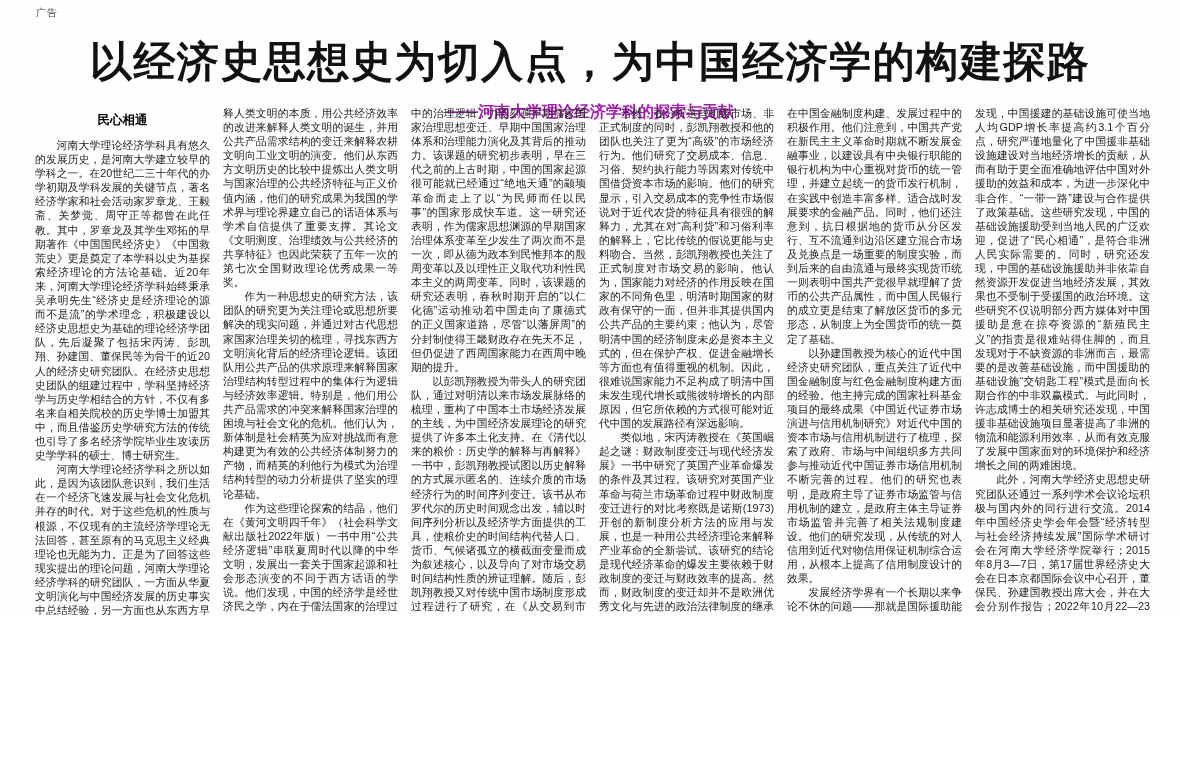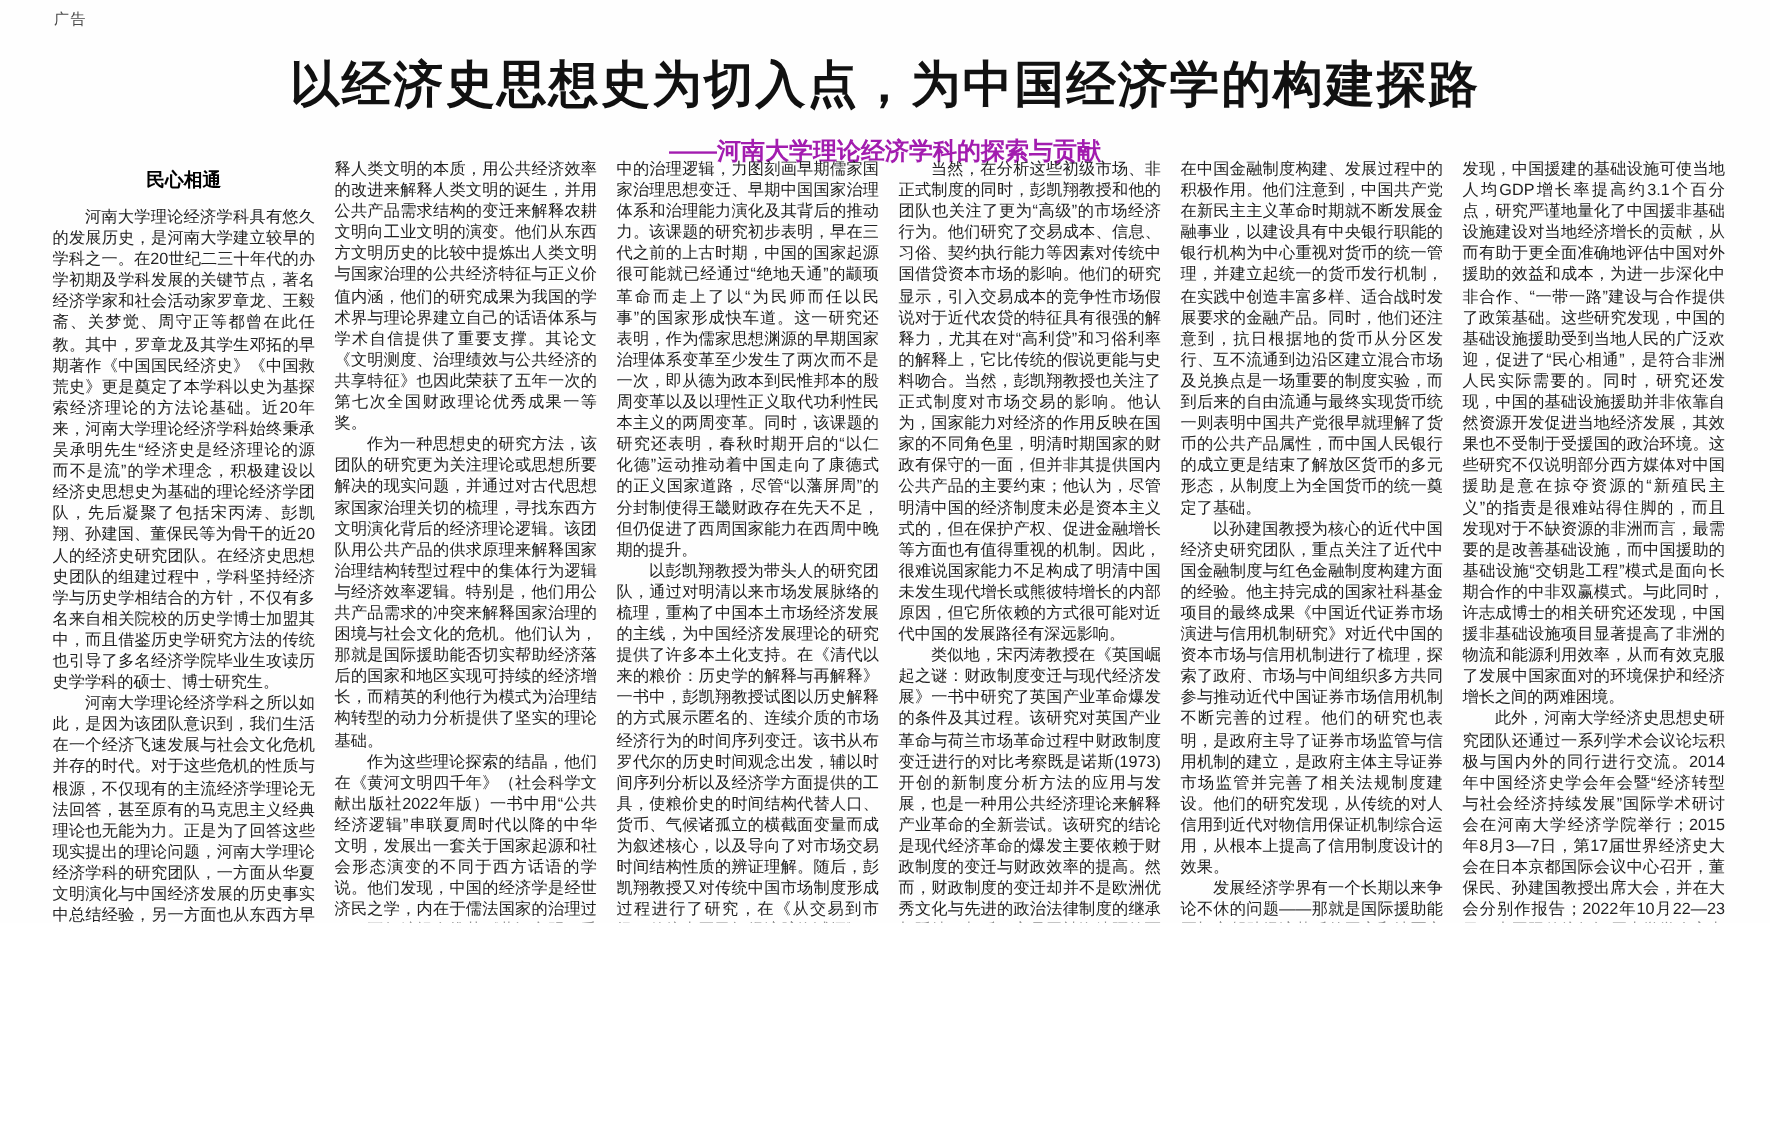--- a/index.html
+++ b/index.html
@@ -15,21 +15,21 @@
     background: #fefefe;
     overflow: hidden;
   }
   .ad-label {
     position: absolute; top: 6px; left: 36px;
     font-size: 10px; color: #4a4a4a; letter-spacing: 1px;
   }
   .title {
     margin: 34px 30px 0;
     text-align: center;
-    font-size: 33px;
+    font-size: 42px;
     font-weight: bold;
     letter-spacing: 1.5px;
     color: #111;
     font-family: Liberation Mono, monospace;
   }
   .subtitle {
     margin: 12px 30px 0;
     text-align: center;
     font-size: 16px;
     font-weight: bold;
@@ -71,21 +71,21 @@
 
   <h1 class="title">以经济史思想史为切入点，为中国经济学的构建探路</h1>
 
   <h2 class="subtitle">——河南大学理论经济学科的探索与贡献</h2>
 
   <div class="columns" id="article-body">
       <h3 class="section-heading">民心相通</h3>
       <p>河南大学理论经济学科具有悠久的发展历史，是河南大学建立较早的学科之一。在20世纪二三十年代的办学初期及学科发展的关键节点，著名经济学家和社会活动家罗章龙、王毅斋、关梦觉、周守正等都曾在此任教。其中，罗章龙及其学生邓拓的早期著作《中国国民经济史》《中国救荒史》更是奠定了本学科以史为基探索经济理论的方法论基础。近20年来，河南大学理论经济学科始终秉承吴承明先生“经济史是经济理论的源而不是流”的学术理念，积极建设以经济史思想史为基础的理论经济学团队，先后凝聚了包括宋丙涛、彭凯翔、孙建国、董保民等为骨干的近20人的经济史研究团队。在经济史思想史团队的组建过程中，学科坚持经济学与历史学相结合的方针，不仅有多名来自相关院校的历史学博士加盟其中，而且借鉴历史学研究方法的传统也引导了多名经济学院毕业生攻读历史学学科的硕士、博士研究生。</p>
       <p>河南大学理论经济学科之所以如此，是因为该团队意识到，我们生活在一个经济飞速发展与社会文化危机并存的时代。对于这些危机的性质与根源，不仅现有的主流经济学理论无法回答，甚至原有的马克思主义经典理论也无能为力。正是为了回答这些现实提出的理论问题，河南大学理论经济学科的研究团队，一方面从华夏文明演化与中国经济发展的历史事实中总结经验，另一方面也从东西方早期圣贤的思想中汲取营养，并以此为基础积极为中国经济学的探索提供支撑。下面我们将分四个方面对这些探索与努力进行梳理。</p>
       <p>以宋丙涛教授为带头人的思想史团队首先关注了国家治理与文明演化背后的理论逻辑，从公共经济的角度解读了先秦儒法的经济思想与知识体系。该团队用公共经济制度变迁来解释人类文明的本质，用公共经济效率的改进来解释人类文明的诞生，并用公共产品需求结构的变迁来解释农耕文明向工业文明的演变。他们从东西方文明历史的比较中提炼出人类文明与国家治理的公共经济特征与正义价值内涵，他们的研究成果为我国的学术界与理论界建立自己的话语体系与学术自信提供了重要支撑。其论文《文明测度、治理绩效与公共经济的共享特征》也因此荣获了五年一次的第七次全国财政理论优秀成果一等奖。</p>
-      <p>作为一种思想史的研究方法，该团队的研究更为关注理论或思想所要解决的现实问题，并通过对古代思想家国家治理关切的梳理，寻找东西方文明演化背后的经济理论逻辑。该团队用公共产品的供求原理来解释国家治理结构转型过程中的集体行为逻辑与经济效率逻辑。特别是，他们用公共产品需求的冲突来解释国家治理的困境与社会文化的危机。他们认为，那就是国际援助能否切实帮助经济落后的国家和地区实现可持续的经济增长，而精英的利他行为模式为治理结构转型的动力分析提供了坚实的理论基础。</p>
+      <p>作为一种思想史的研究方法，该团队的研究更为关注理论或思想所要解决的现实问题，并通过对古代思想家国家治理关切的梳理，寻找东西方文明演化背后的经济理论逻辑。该团队用公共产品的供求原理来解释国家治理结构转型过程中的集体行为逻辑与经济效率逻辑。特别是，他们用公共产品需求的冲突来解释国家治理的困境与社会文化的危机。他们认为，新体制是社会精英为应对挑战而有意构建更为有效的公共经济体制努力的产物，而精英的利他行为模式为治理结构转型的动力分析提供了坚实的理论基础。</p>
       <p>作为这些理论探索的结晶，他们在《黄河文明四千年》（社会科学文献出版社2022年版）一书中用“公共经济逻辑”串联夏周时代以降的中华文明，发展出一套关于国家起源和社会形态演变的不同于西方话语的学说。他们发现，中国的经济学是经世济民之学，内在于儒法国家的治理过程。正如编辑在推荐《黄河文明四千年》时所说，该团队的研究论证了“天下为公”是中华文明的底色，强调了这种底色不是道德含义上的，而是自有其经济学基础和历史路径的。</p>
       <p>作为该团队持续努力的结果，董保民教授获批了“儒家思想与国家治理体系和治理能力研究”的重大研究项目。该项目持续关注中国儒家思想中的治理逻辑，力图刻画早期儒家国家治理思想变迁、早期中国国家治理体系和治理能力演化及其背后的推动力。该课题的研究初步表明，早在三代之前的上古时期，中国的国家起源很可能就已经通过“绝地天通”的颛顼革命而走上了以“为民师而任以民事”的国家形成快车道。这一研究还表明，作为儒家思想渊源的早期国家治理体系变革至少发生了两次而不是一次，即从德为政本到民惟邦本的殷周变革以及以理性正义取代功利性民本主义的两周变革。同时，该课题的研究还表明，春秋时期开启的“以仁化德”运动推动着中国走向了康德式的正义国家道路，尽管“以藩屏周”的分封制使得王畿财政存在先天不足，但仍促进了西周国家能力在西周中晚期的提升。</p>
       <p>以彭凯翔教授为带头人的研究团队，通过对明清以来市场发展脉络的梳理，重构了中国本土市场经济发展的主线，为中国经济发展理论的研究提供了许多本土化支持。在《清代以来的粮价：历史学的解释与再解释》一书中，彭凯翔教授试图以历史解释的方式展示匿名的、连续介质的市场经济行为的时间序列变迁。该书从布罗代尔的历史时间观念出发，辅以时间序列分析以及经济学方面提供的工具，使粮价史的时间结构代替人口、货币、气候诸孤立的横截面变量而成为叙述核心，以及导向了对市场交易时间结构性质的辨证理解。随后，彭凯翔教授又对传统中国市场制度形成过程进行了研究，在《从交易到市场：传统中国民间经济脉络试探》一书中，他探讨了传统中国的市场交易是如何组织起来的，信息是如何传递的、又是如何形成价格机制的等问题，并以此为基础产生出一种市场经济形态的制度演化场景。该研究试图以历史聚光灯之外的民间经济运行为主线来分析市场经济产生、运行的制度性规律。</p>
       <p>当然，在分析这些初级市场、非正式制度的同时，彭凯翔教授和他的团队也关注了更为“高级”的市场经济行为。他们研究了交易成本、信息、习俗、契约执行能力等因素对传统中国借贷资本市场的影响。他们的研究显示，引入交易成本的竞争性市场假说对于近代农贷的特征具有很强的解释力，尤其在对“高利贷”和习俗利率的解释上，它比传统的假说更能与史料吻合。当然，彭凯翔教授也关注了正式制度对市场交易的影响。他认为，国家能力对经济的作用反映在国家的不同角色里，明清时期国家的财政有保守的一面，但并非其提供国内公共产品的主要约束；他认为，尽管明清中国的经济制度未必是资本主义式的，但在保护产权、促进金融增长等方面也有值得重视的机制。因此，很难说国家能力不足构成了明清中国未发生现代增长或熊彼特增长的内部原因，但它所依赖的方式很可能对近代中国的发展路径有深远影响。</p>
       <p>类似地，宋丙涛教授在《英国崛起之谜：财政制度变迁与现代经济发展》一书中研究了英国产业革命爆发的条件及其过程。该研究对英国产业革命与荷兰市场革命过程中财政制度变迁进行的对比考察既是诺斯(1973)开创的新制度分析方法的应用与发展，也是一种用公共经济理论来解释产业革命的全新尝试。该研究的结论是现代经济革命的爆发主要依赖于财政制度的变迁与财政效率的提高。然而，财政制度的变迁却并不是欧洲优秀文化与先进的政治法律制度的继承与延续，相反，它是因被海峡隔绝而偏居落后的英国贵族政治、岛国文化、地缘政治与重商主义生存经济偶然结合的产物。</p>
       <h3 class="section-heading">以孙建国教授为核心的近代中国经济史研究团队“红色基因”</h3>
       <p>此外，孙建国教授的研究团队，还敏锐地观察到了中国红色金融基因在中国金融制度构建、发展过程中的积极作用。他们注意到，中国共产党在新民主主义革命时期就不断发展金融事业，以建设具有中央银行职能的银行机构为中心重视对货币的统一管理，并建立起统一的货币发行机制，在实践中创造丰富多样、适合战时发展要求的金融产品。同时，他们还注意到，抗日根据地的货币从分区发行、互不流通到边沿区建立混合市场及兑换点是一场重要的制度实验，而到后来的自由流通与最终实现货币统一则表明中国共产党很早就理解了货币的公共产品属性，而中国人民银行的成立更是结束了解放区货币的多元形态，从制度上为全国货币的统一奠定了基础。</p>
       <p>以孙建国教授为核心的近代中国经济史研究团队，重点关注了近代中国金融制度与红色金融制度构建方面的经验。他主持完成的国家社科基金项目的最终成果《中国近代证券市场演进与信用机制研究》对近代中国的资本市场与信用机制进行了梳理，探索了政府、市场与中间组织多方共同参与推动近代中国证券市场信用机制不断完善的过程。他们的研究也表明，是政府主导了证券市场监管与信用机制的建立，是政府主体主导证券市场监管并完善了相关法规制度建设。他们的研究发现，从传统的对人信用到近代对物信用保证机制综合运用，从根本上提高了信用制度设计的效果。</p>
       <p>发展经济学界有一个长期以来争论不休的问题——那就是国际援助能否切实帮助经济落后的国家和地区实现可持续的经济增长。作为对中国经济发展模式外溢的总结，许志成博士长期关注中国对外援助对非洲政治经济社会的影响，得出了基础设施建设、公共服务质量对经济发展十分重要的结论。该结论进一步印证了彭凯翔教授、宋丙涛教授早期对中英市场发展条件的研究。该团队的相关研究发现，中国援建的基础设施可使当地人均GDP增长率提高约3.1个百分点，研究严谨地量化了中国援非基础设施建设对当地经济增长的贡献，从而有助于更全面准确地评估中国对外援助的效益和成本，为进一步深化中非合作、“一带一路”建设与合作提供了政策基础。这些研究发现，中国的基础设施援助受到当地人民的广泛欢迎，促进了“民心相通”，是符合非洲人民实际需要的。同时，研究还发现，中国的基础设施援助并非依靠自然资源开发促进当地经济发展，其效果也不受制于受援国的政治环境。这些研究不仅说明部分西方媒体对中国援助是意在掠夺资源的“新殖民主义”的指责是很难站得住脚的，而且发现对于不缺资源的非洲而言，最需要的是改善基础设施，而中国援助的基础设施“交钥匙工程”模式是面向长期合作的中非双赢模式。与此同时，许志成博士的相关研究还发现，中国援非基础设施项目显著提高了非洲的物流和能源利用效率，从而有效克服了发展中国家面对的环境保护和经济增长之间的两难困境。</p>
       <p>此外，河南大学经济史思想史研究团队还通过一系列学术会议论坛积极与国内外的同行进行交流。2014年中国经济史学会年会暨“经济转型与社会经济持续发展”国际学术研讨会在河南大学经济学院举行；2015年8月3—7日，第17届世界经济史大会在日本京都国际会议中心召开，董保民、孙建国教授出席大会，并在大会分别作报告；2022年10月22—23日，由国际传统知识历史学学会主办的第十一届中日传统知识历史学研讨会（ISHIK 2022）在河南大学举行。最后需要强调的是，该团队还连续主办了55期的经济史论坛并出版了论坛系列出版物，在国内外的同行中产生了积极的学术影响。</p>

